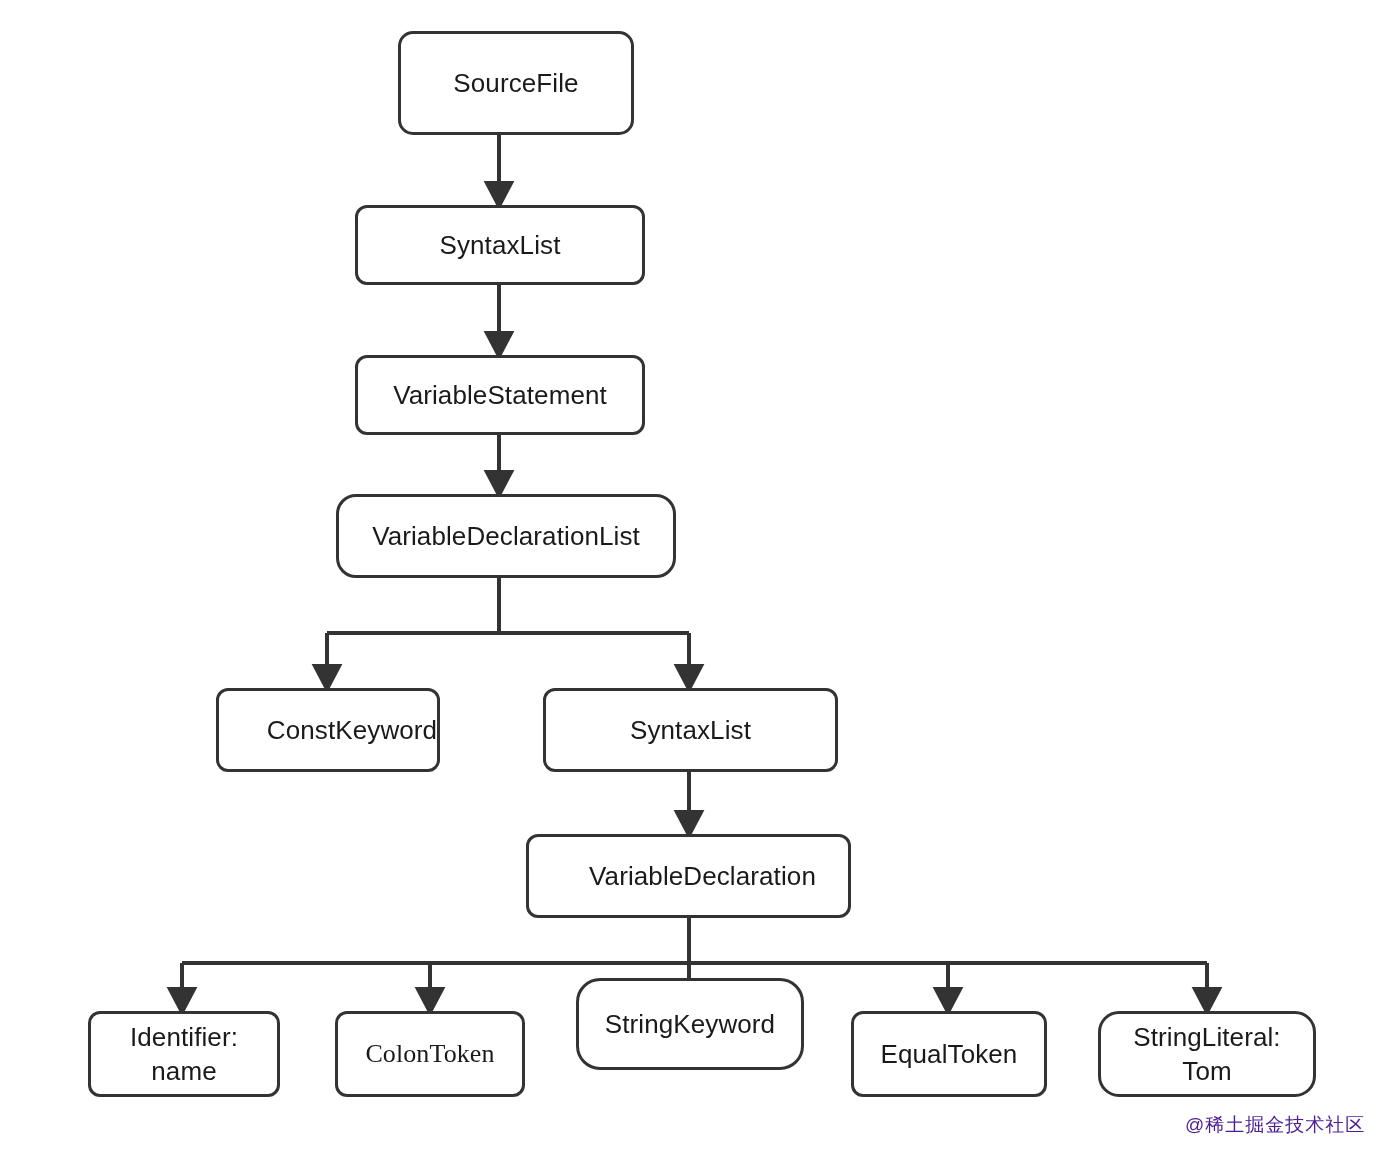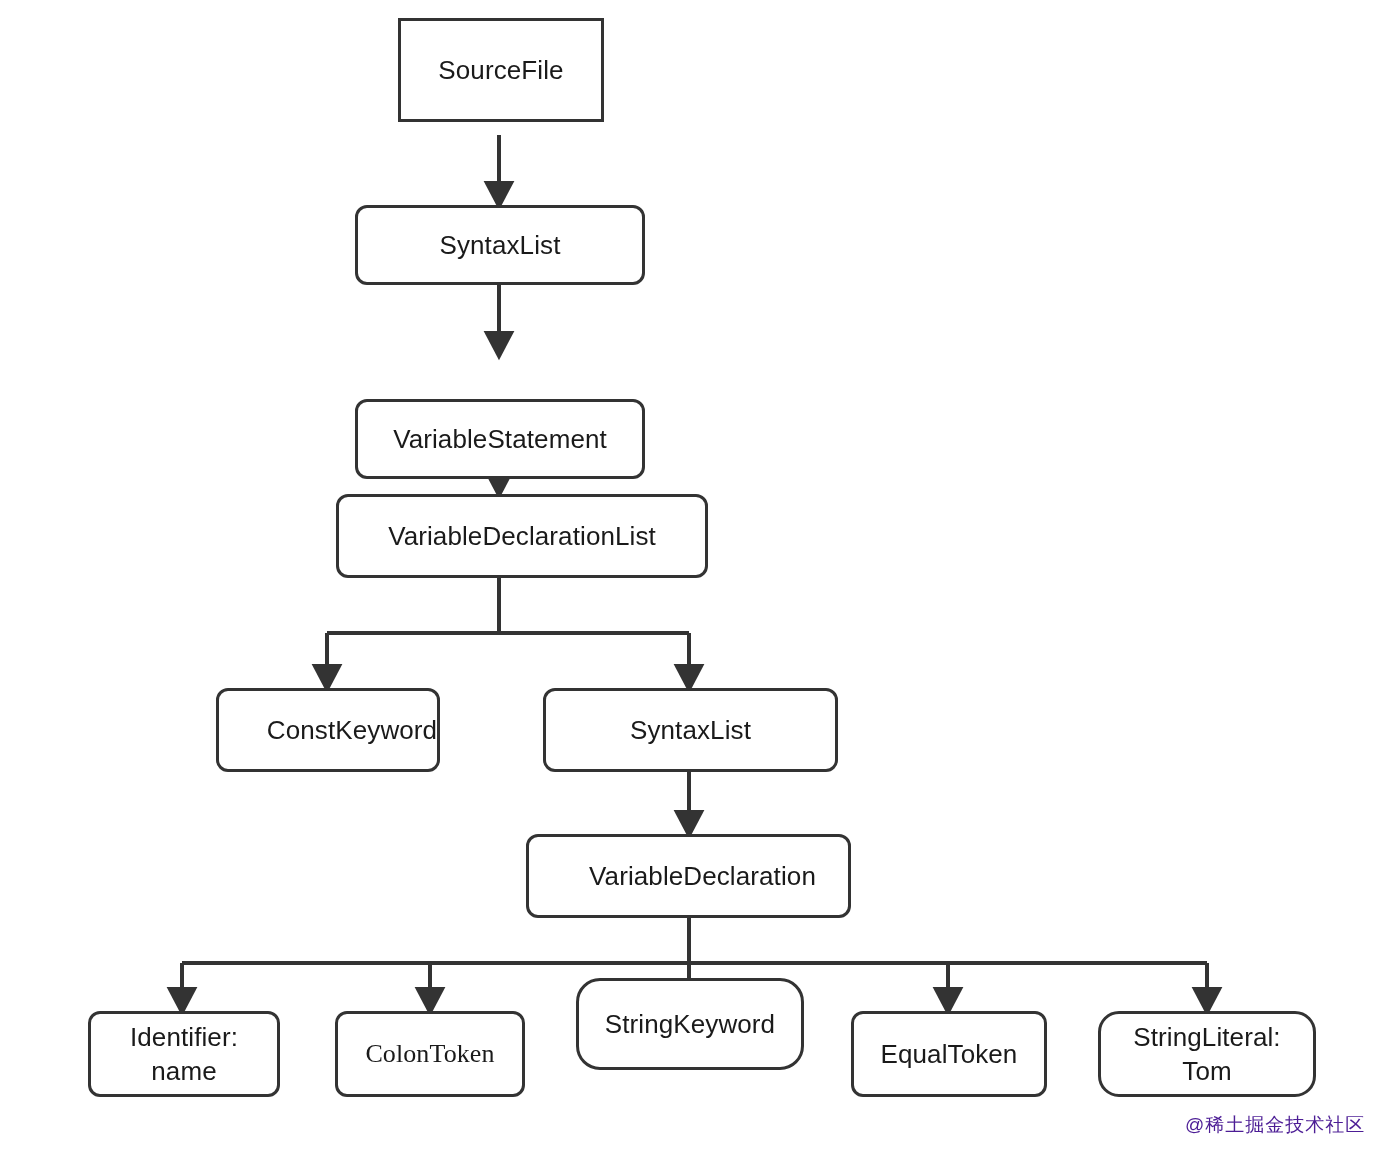--- a/index.html
+++ b/index.html
@@ -83,27 +83,27 @@
       <path d="M 689 918 L 689 963"></path>
       <path d="M 182 963 L 1207 963"></path>
       <path d="M 182 963 L 182 1001" marker-end="url(#arrowhead)"></path>
       <path d="M 430 963 L 430 1001" marker-end="url(#arrowhead)"></path>
       <path d="M 689 963 L 689 1001" marker-end="url(#arrowhead)"></path>
       <path d="M 948 963 L 948 1001" marker-end="url(#arrowhead)"></path>
       <path d="M 1207 963 L 1207 1001" marker-end="url(#arrowhead)"></path>
     </g>
   </svg>
 
-  <div class="node square" style="left:398px; top:18px; width:206px; height:104px;">SourceFile</div>
+  <div class="node square" style="left:398px; top:31px; width:236px; height:104px;border-radius:15px;">SourceFile</div>
 
   <div class="node" style="left:355px; top:205px; width:290px; height:80px;">SyntaxList</div>
 
-  <div class="node" style="left:355px; top:355px; width:290px; height:80px;margin-top:44px;">VariableStatement</div>
+  <div class="node" style="left:355px; top:355px; width:290px; height:80px;">VariableStatement</div>
 
-  <div class="node" style="left:336px; top:494px; width:372px; height:84px;">VariableDeclarationList</div>
+  <div class="node" style="left:336px; top:494px; width:340px; height:84px;border-radius:20px;">VariableDeclarationList</div>
 
   <div class="node" style="left:216px; top:688px; width:224px; height:84px;padding-left:48px;">ConstKeyword</div>
 
   <div class="node" style="left:543px; top:688px; width:295px; height:84px;">SyntaxList</div>
 
   <div class="node" style="left:526px; top:834px; width:325px; height:84px;padding-left:28px;">VariableDeclaration</div>
 
   <div class="node" style="left:88px; top:1011px; width:192px; height:86px;">Identifier:
 name</div>
 

